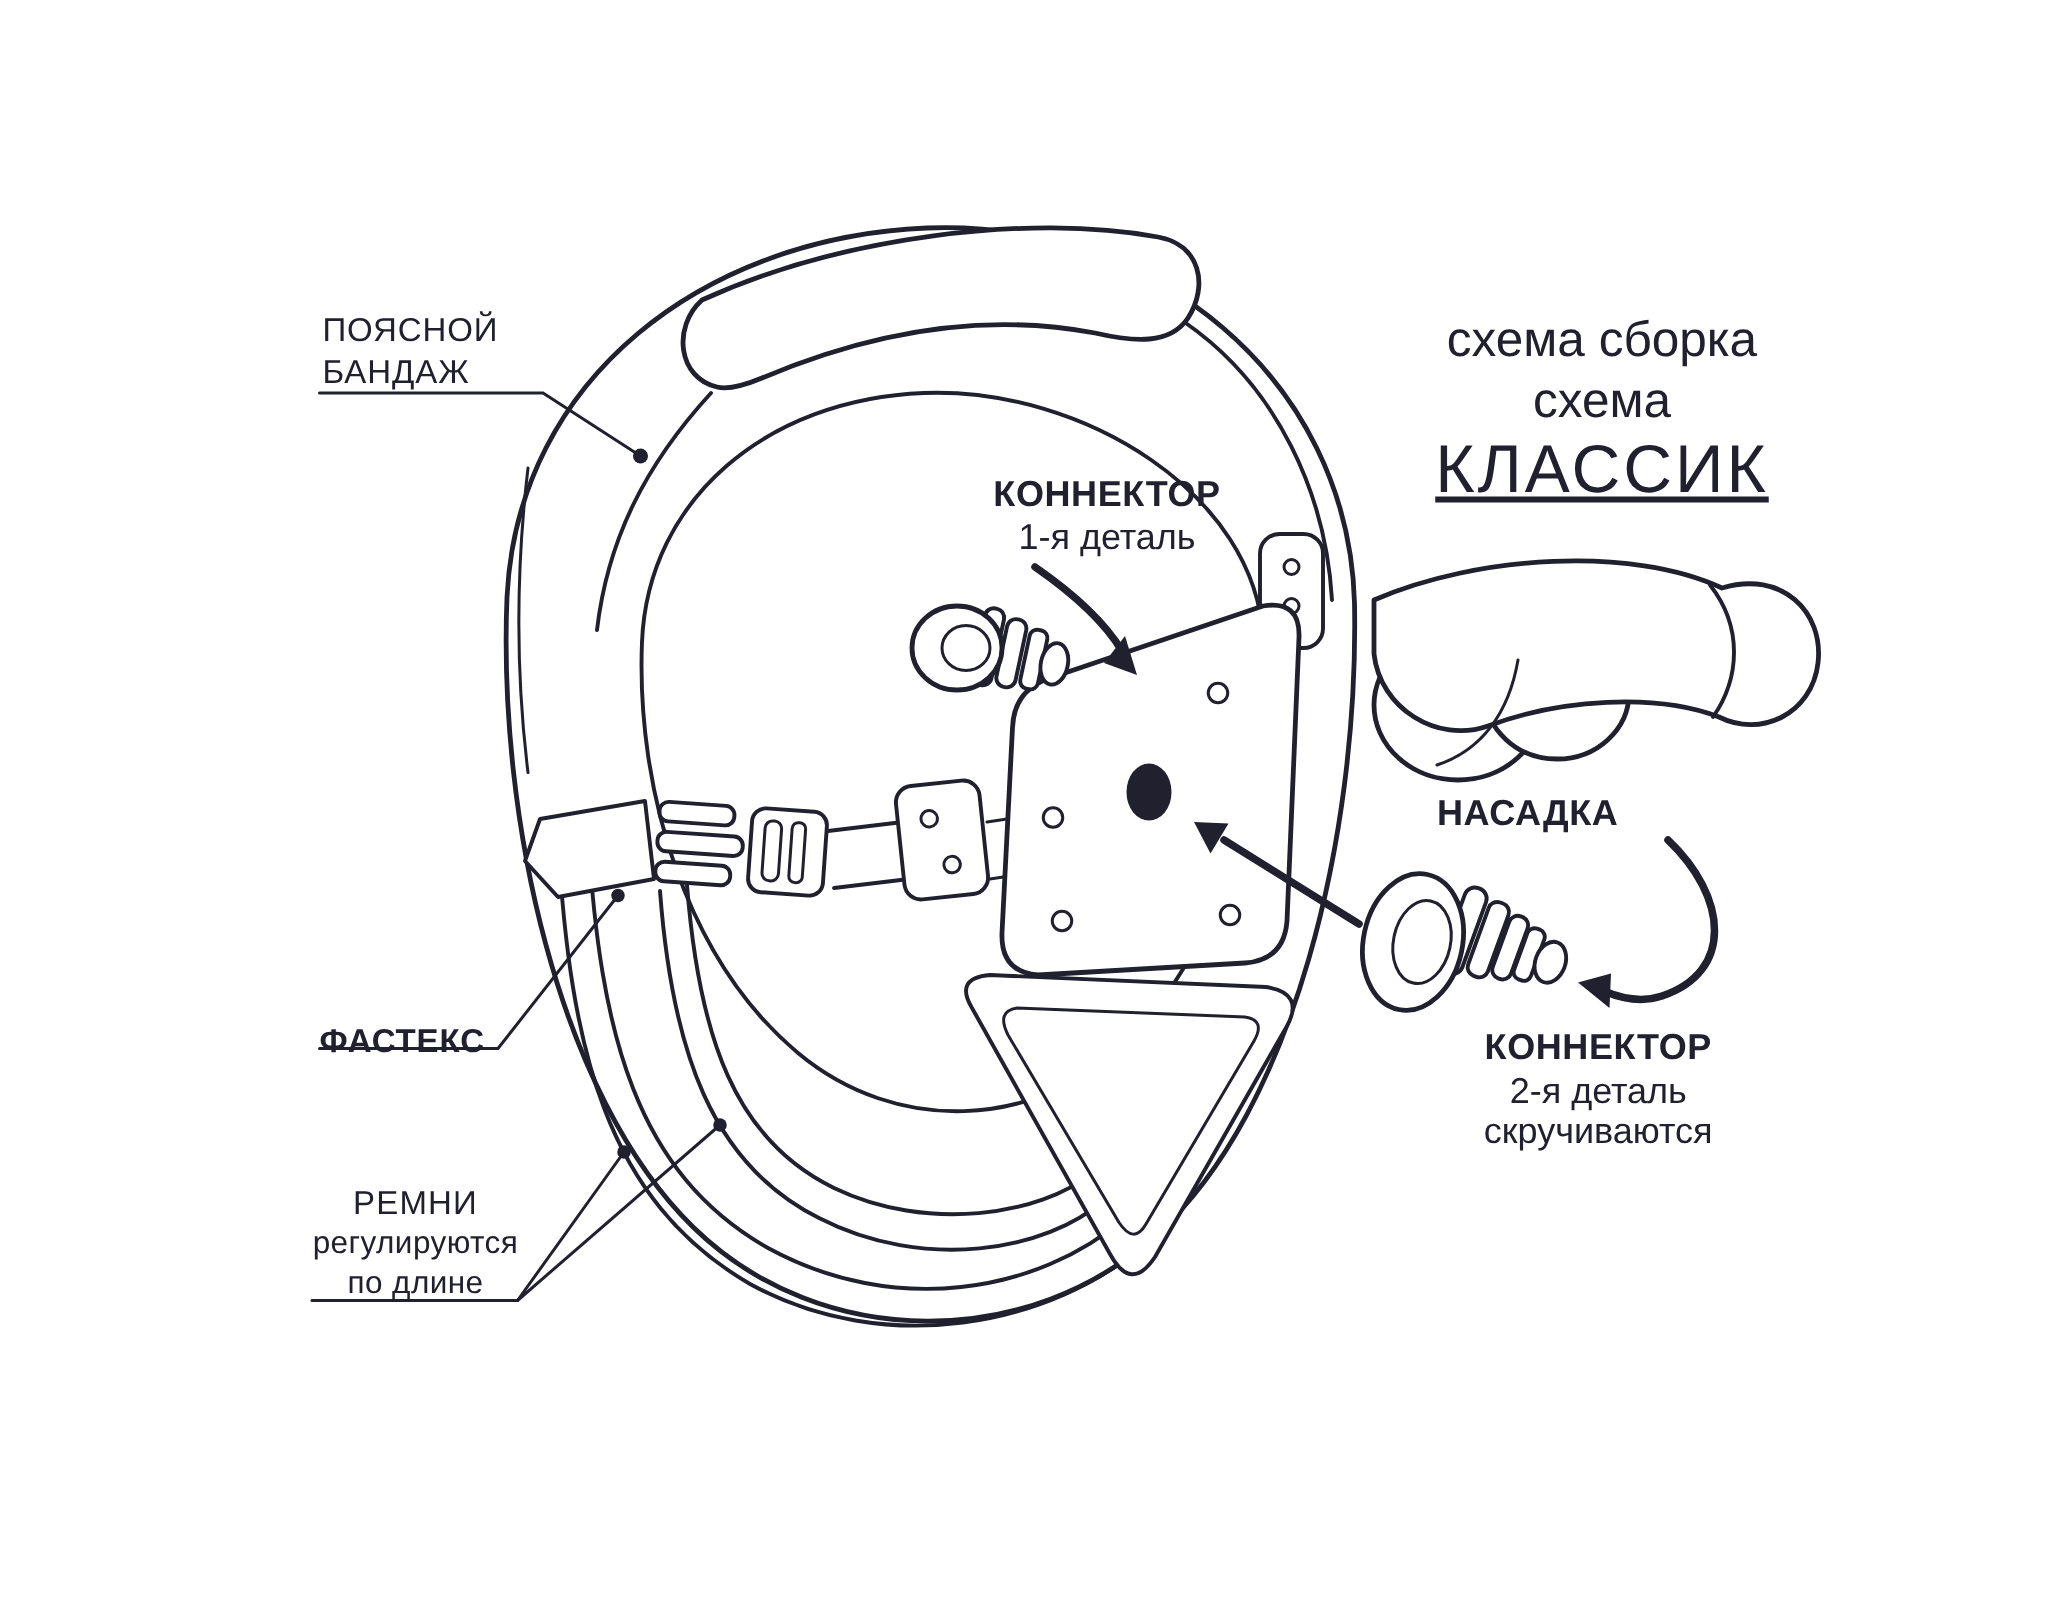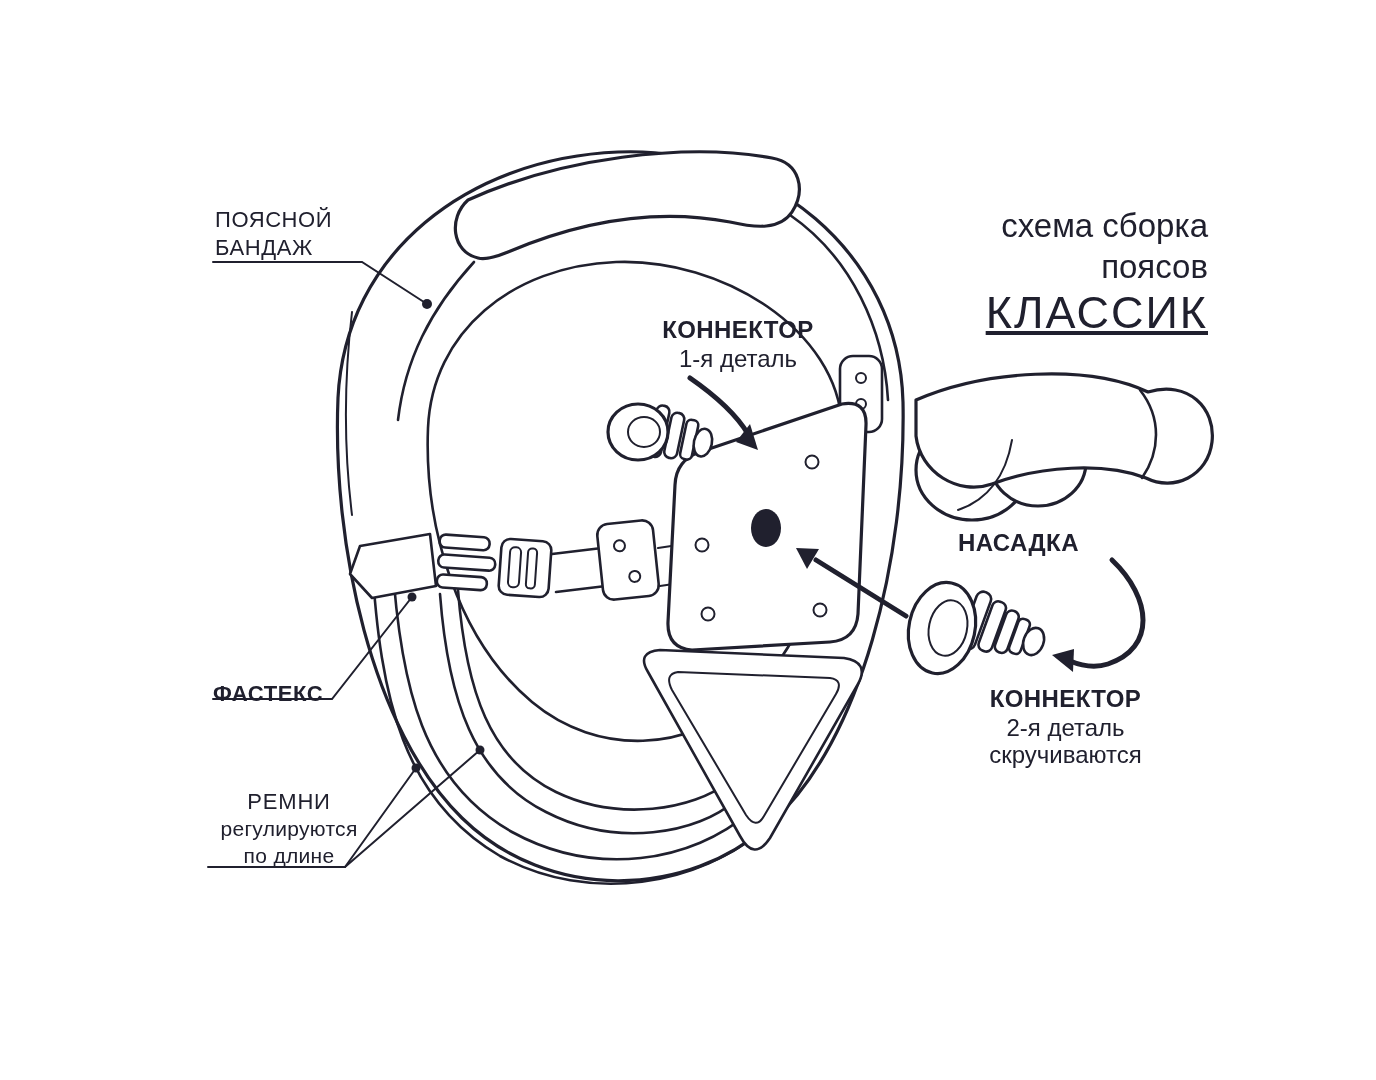--- a/index.html
+++ b/index.html
@@ -23,28 +23,28 @@
   .ah    { fill:var(--ink); }
 
   
   .label { position:absolute; }
   .cap   { font-size:22px; line-height:28px; letter-spacing:0.6px; }
   .b24   { font-size:24px; line-height:30px; font-weight:bold; letter-spacing:0.4px; }
   .r22   { font-size:24px; line-height:28px; }
 
   .lbl-waist    { left:215px; top:206px; text-align:left; }
   .lbl-conn1    { left:628px; top:315px; width:220px; text-align:center; }
-  .ttl          { left:928px; top:205px; width:280px; text-align:right; }
+  .ttl          { left:928px; top:205px; width:280px; text-align:center; }
   .ttl-small    { font-size:33px; line-height:41px; }
   .ttl-big      { font-size:45px; line-height:52px; letter-spacing:2px; font-weight:500;text-decoration:underline; }
   .lbl-nasadka  { left:958px; top:528px; width:210px; text-align:left; }
   .lbl-conn2    { left:938px; top:684px; width:255px; text-align:center; }
   .lbl-conn2 .r22 { line-height:27px; }
   .lbl-fastex   { left:213px; top:680px;font-weight:bold; }
-  .lbl-remni    { left:204px; top:788px; width:170px; text-align:center; font-size:21px; line-height:27px; letter-spacing:0.3px; }
+  .lbl-remni    { left:192px; top:788px; width:170px; text-align:center; font-size:21px; line-height:27px; letter-spacing:0.3px; }
   .lbl-remni .first { font-size:22px; letter-spacing:0.8px; }
 </style>
 </head>
 <body>
 
 <div class="stage">
 
   <svg class="draw" viewBox="0 0 1376 1080" aria-hidden="true">
 
     <g>
@@ -166,21 +166,21 @@
     <div class="cap">БАНДАЖ</div>
   </div>
 
   <div class="label lbl-conn1">
     <div class="b24">КОННЕКТОР</div>
     <div class="r22">1-я деталь</div>
   </div>
 
   <div class="label ttl">
     <div class="ttl-small">схема сборка</div>
-    <div class="ttl-small">поясов</div>
+    <div class="ttl-small">схема</div>
     <div class="ttl-big">КЛАССИК</div>
   </div>
 
   <div class="label lbl-nasadka">
     <div class="b24">НАСАДКА</div>
   </div>
 
   <div class="label lbl-conn2">
     <div class="b24">КОННЕКТОР</div>
     <div class="r22">2-я деталь</div>

